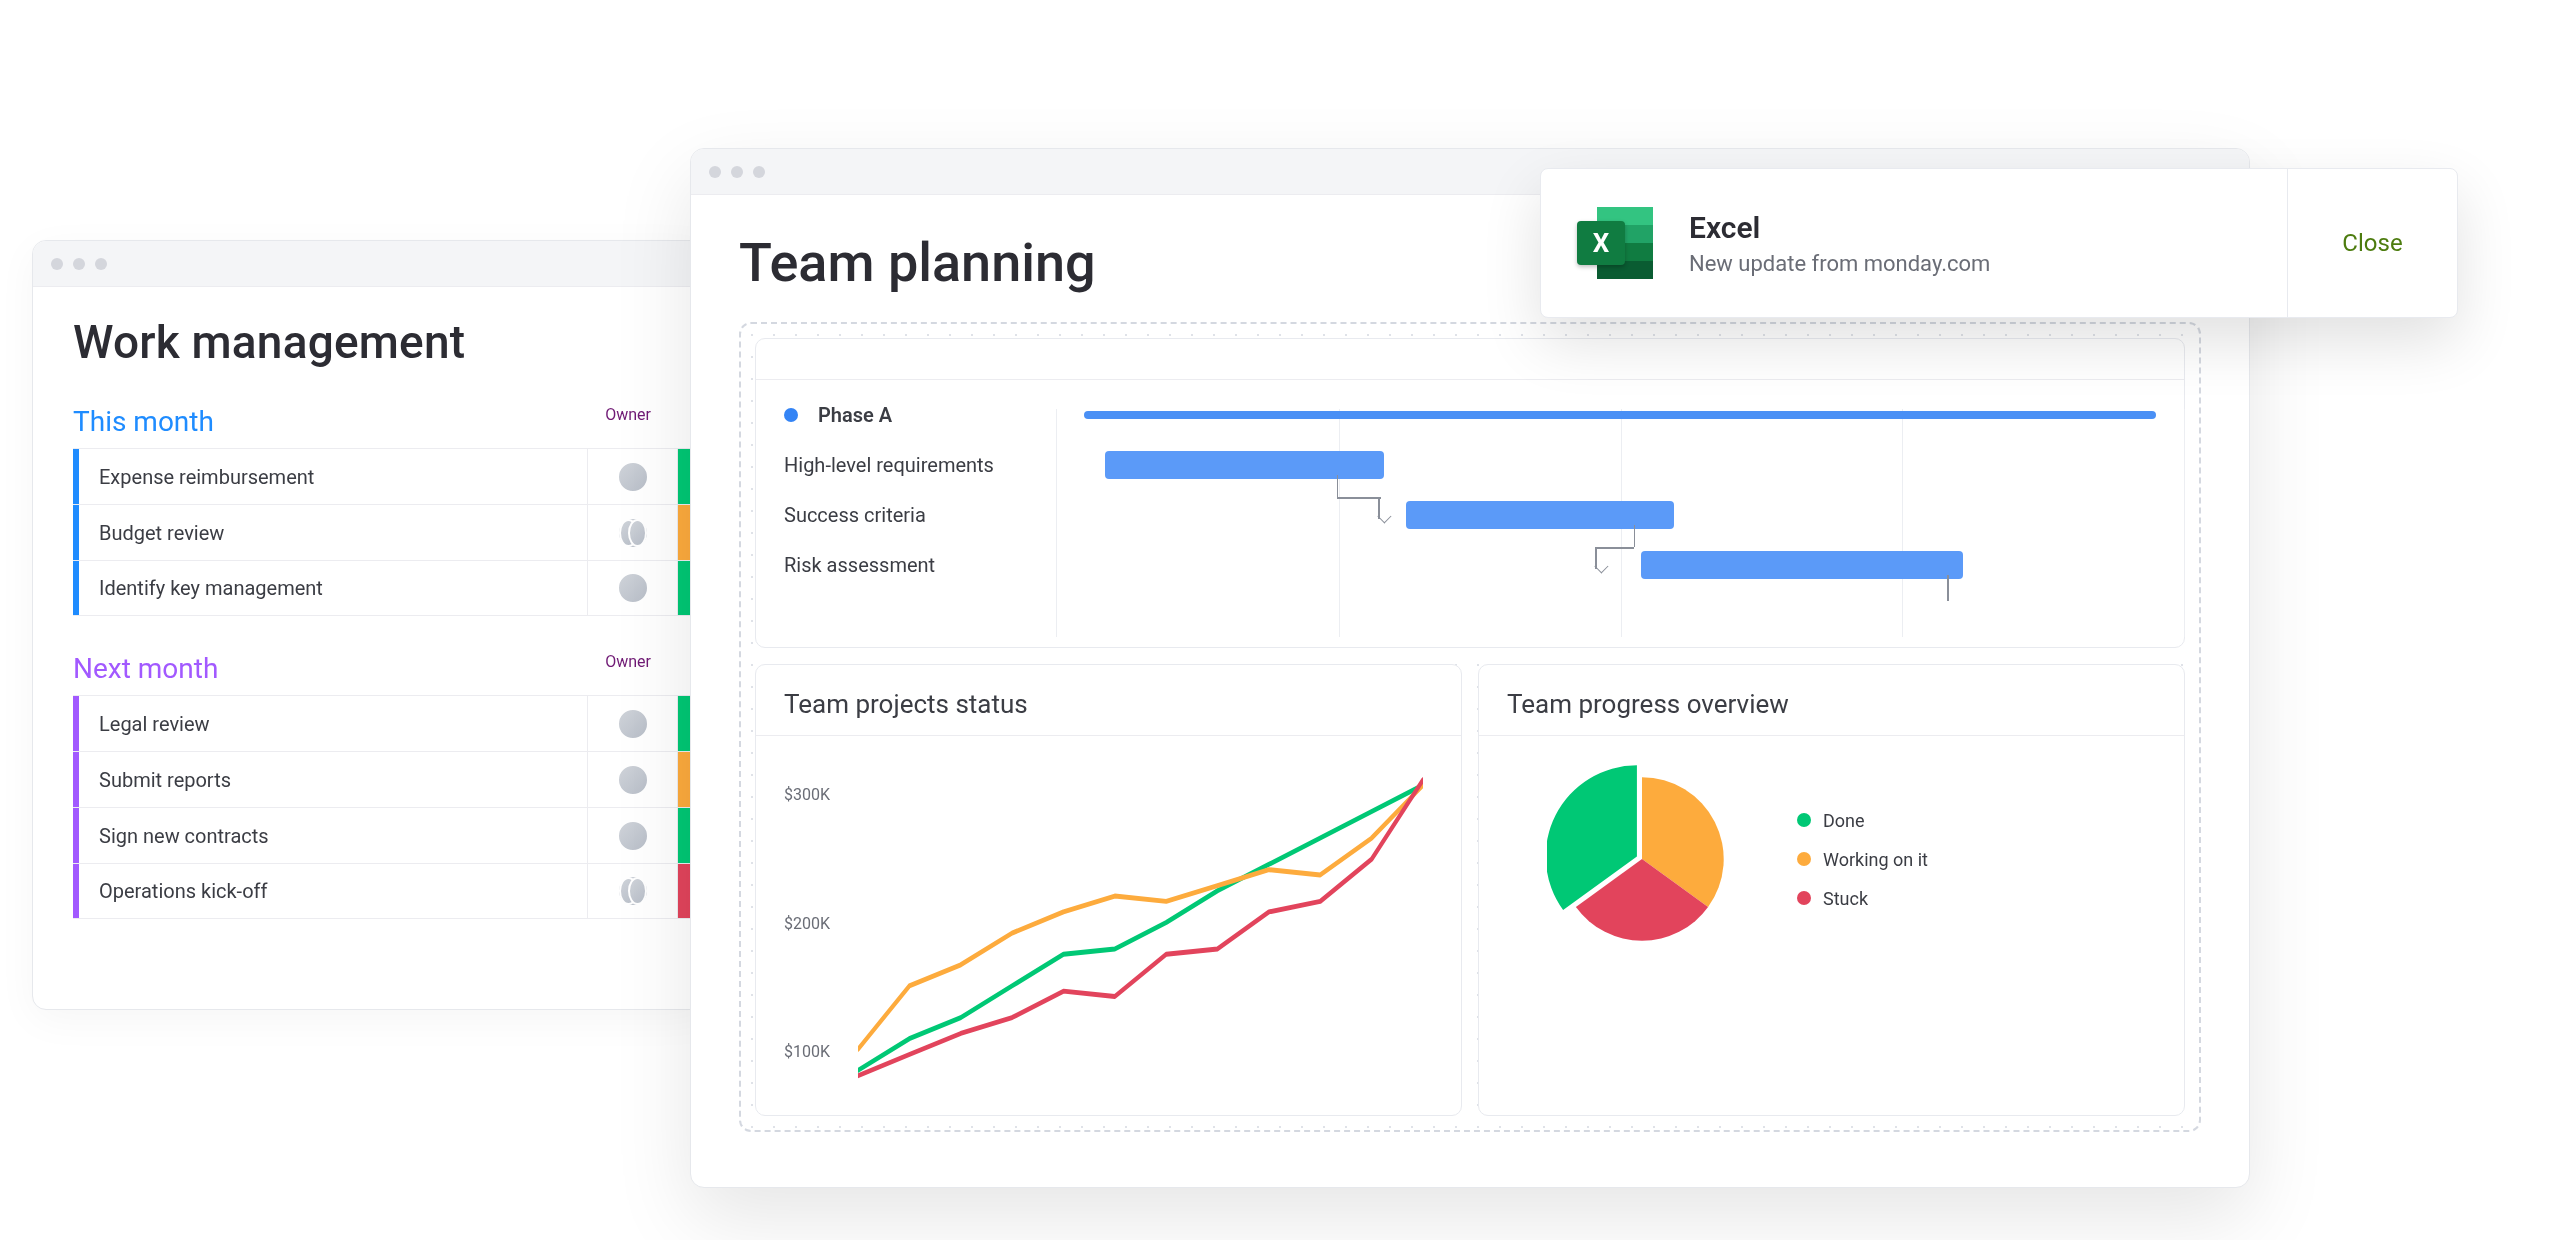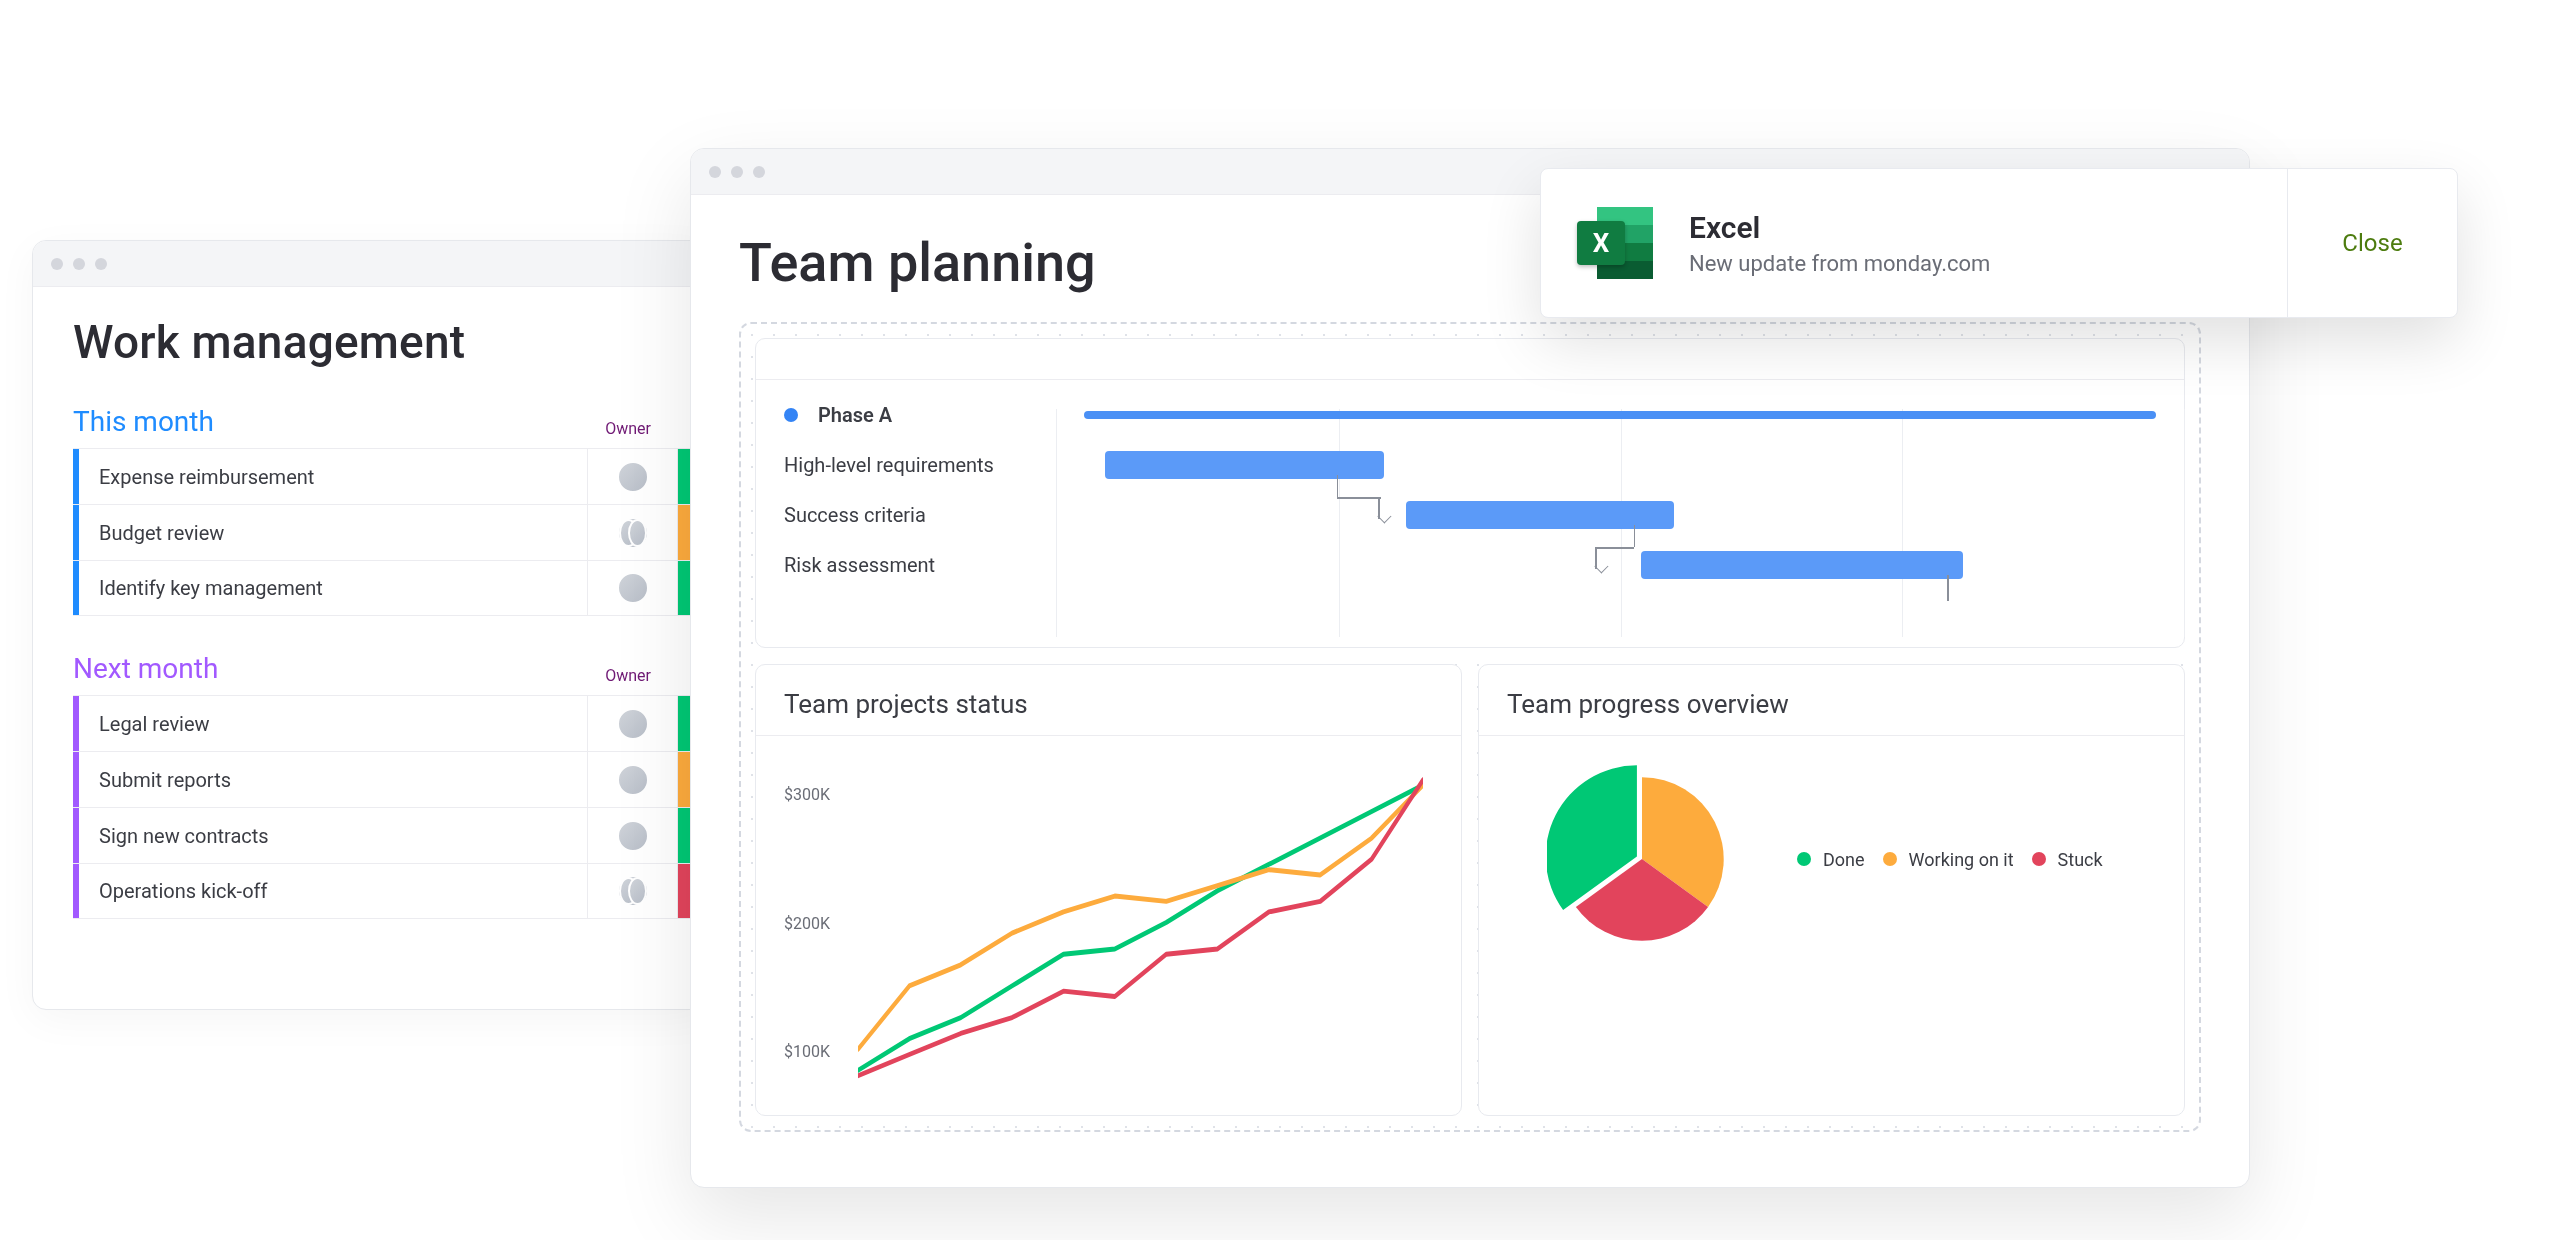--- a/index.html
+++ b/index.html
@@ -32,21 +32,21 @@
     align-items: center;
     padding: 0 18px;
     gap: 10px;
     border-bottom: 1px solid #ececf0;
   }
   .dot { width: 12px; height: 12px; border-radius: 50%; background: #d4d6dc; }
   .wm-body { padding: 28px 0 0 40px; }
   .wm-title { font-size: 46px; font-weight: 500; color: #2c2c33; letter-spacing: 0.2px; }
   .group { margin-top: 36px; }
   .group-head {
-    display: flex; align-items: flex-end; justify-content: space-between;
+    display: flex; justify-content: space-between;
     padding-right: 60px;
     margin-bottom: 10px;
   }
   .group-title { font-size: 28px; font-weight: 400; }
   .group-title.blue { color: #1f8cff; }
   .group-title.purple { color: #a259ff; }
   .owner-label { font-size: 16px; color: #701a75; }
   .row {
     height: 56px;
     border-top: 1px solid #ececf0;
@@ -136,21 +136,21 @@
 
   
   .lower { display:flex; gap:16px; flex:1; min-height:0; }
   .lower .panel { flex:1; display:flex; flex-direction:column; }
   .chart-box { position:relative; flex:1; }
   .y-label { position:absolute; left:0; font-size:16px; color:#6a6d76; transform: translateY(-50%); }
   .chart-plot { position:absolute; left:74px; top:10px; right:10px; bottom:10px; }
 
   .progress-body { display:flex; align-items:center; gap:60px; padding-top:10px; }
   .pie-wrap { width:190px; height:190px; position:relative; margin-left:40px;}
-  .legend { display:flex; flex-direction:row; gap:18px; }
+  .legend { display:flex; flex-direction:column; gap:18px; }
   .legend-item { display:flex; align-items:center; gap:12px; font-size:18px; color:#3b3d44;}
   .ld { width:14px;height:14px;border-radius:50%; }
 
   
   .toast {
     position:absolute;
     top: 168px;
     left: 1540px;
     width: 918px;
     height: 150px;

